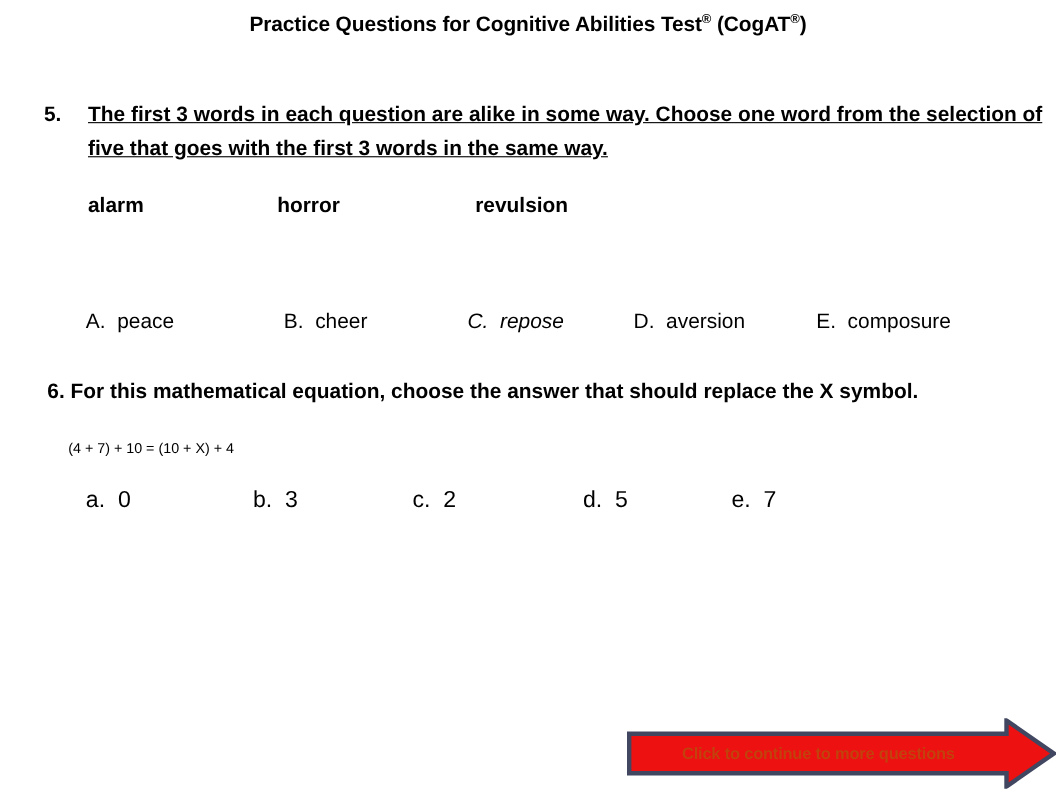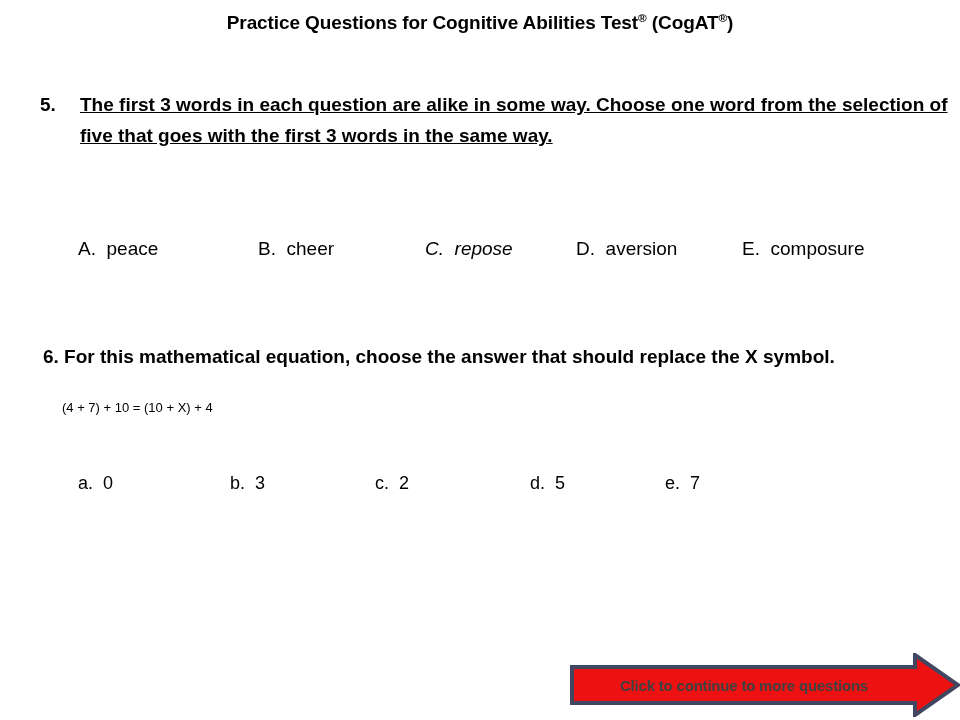--- a/index.html
+++ b/index.html
@@ -79,20 +79,21 @@
 
   .opt-row-5 {
     position: absolute;
     top: 238px;
     left: 78px;
     font-size: 19px;
     white-space: nowrap;
   }
   .opt-row-5 .opt {
     display: inline-block;
+    margin-top: 44px;
   }
   .opt-row-5 .o1 { width: 180px; }
   .opt-row-5 .o2 { width: 167px; }
   .opt-row-5 .o3 { width: 151px; font-style: italic; }
   .opt-row-5 .o4 { width: 166px; }
 
   .q6-stem {
     position: absolute;
     top: 341px;
     left: 43px;
@@ -106,23 +107,23 @@
   .equation {
     position: absolute;
     top: 400px;
     left: 62px;
     font-size: 13px;
     white-space: nowrap;
   }
 
   .opt-row-6 {
     position: absolute;
-    top: 473px;
+    top: 443px;
     left: 78px;
-    font-size: 18px;
+    font-size: 21px;
     white-space: nowrap;
   }
   .opt-row-6 .opt {
     display: inline-block;
   }
   .opt-row-6 .p1 { width: 152px; }
   .opt-row-6 .p2 { width: 145px; }
   .opt-row-6 .p3 { width: 155px; }
   .opt-row-6 .p4 { width: 135px; }
 
@@ -142,37 +143,38 @@
   }
   .arrow-label {
     position: absolute;
     left: 0;
     top: 0;
     width: 348px;
     height: 64px;
     display: flex;
     align-items: center;
     justify-content: center;
-    color: #404040;
+    color: #c2410c;
     font-size: 15px;
     font-weight: bold;
     letter-spacing: -0.2px;
     white-space: nowrap;
     pointer-events: none;
   }
 </style>
 </head>
 <body>
 
 <div class="slide">
 
   <div class="title"><span>Practice Questions for Cognitive Abilities Test</span><sup>®</sup><span> (CogAT</span><sup>®</sup><span>)</span></div>
 
   <div class="q5-stem"><span class="marker">5.</span><span class="stem-text">The first 3 words in each question are alike in some way.  Choose one word from the selection of five that goes with the first 3 words in the same way.</span></div>
 
+  <div class="word-row"><span class="w w1">alarm</span><span class="w w2">horror</span><span class="w w3">revulsion</span></div>
 
   <div class="opt-row-5"><span class="opt o1"><span>A.</span>&nbsp;&nbsp;<span>peace</span></span><span class="opt o2"><span>B.</span>&nbsp;&nbsp;<span>cheer</span></span><span class="opt o3"><span>C.</span>&nbsp;&nbsp;<span>repose</span></span><span class="opt o4"><span>D.</span>&nbsp;&nbsp;<span>aversion</span></span><span class="opt o5"><span>E.</span>&nbsp;&nbsp;<span>composure</span></span></div>
 
   <div class="q6-stem">6. For this mathematical equation, choose the answer that should replace the X symbol.</div>
 
   <div class="equation">(4 + 7) + 10 = (10 + X) + 4</div>
 
   <div class="opt-row-6"><span class="opt p1"><span>a.</span>&nbsp;&nbsp;<span>0</span></span><span class="opt p2"><span>b.</span>&nbsp;&nbsp;<span>3</span></span><span class="opt p3"><span>c.</span>&nbsp;&nbsp;<span>2</span></span><span class="opt p4"><span>d.</span>&nbsp;&nbsp;<span>5</span></span><span class="opt p5"><span>e.</span>&nbsp;&nbsp;<span>7</span></span></div>
 
   <div class="arrow-button">

